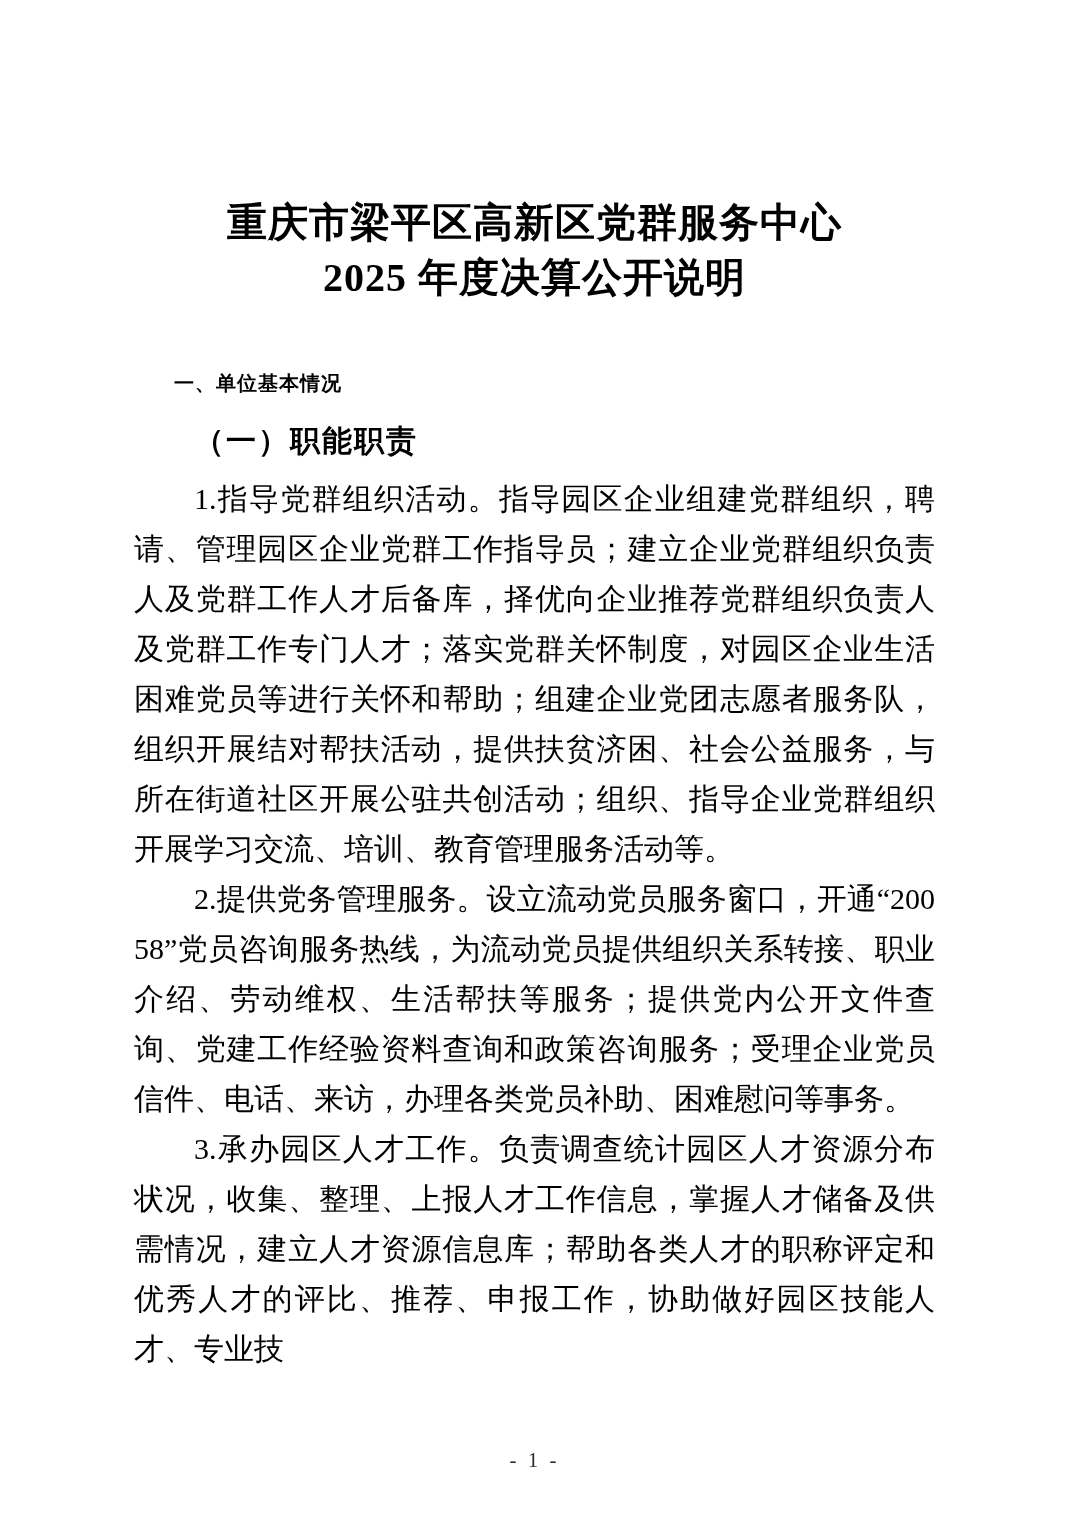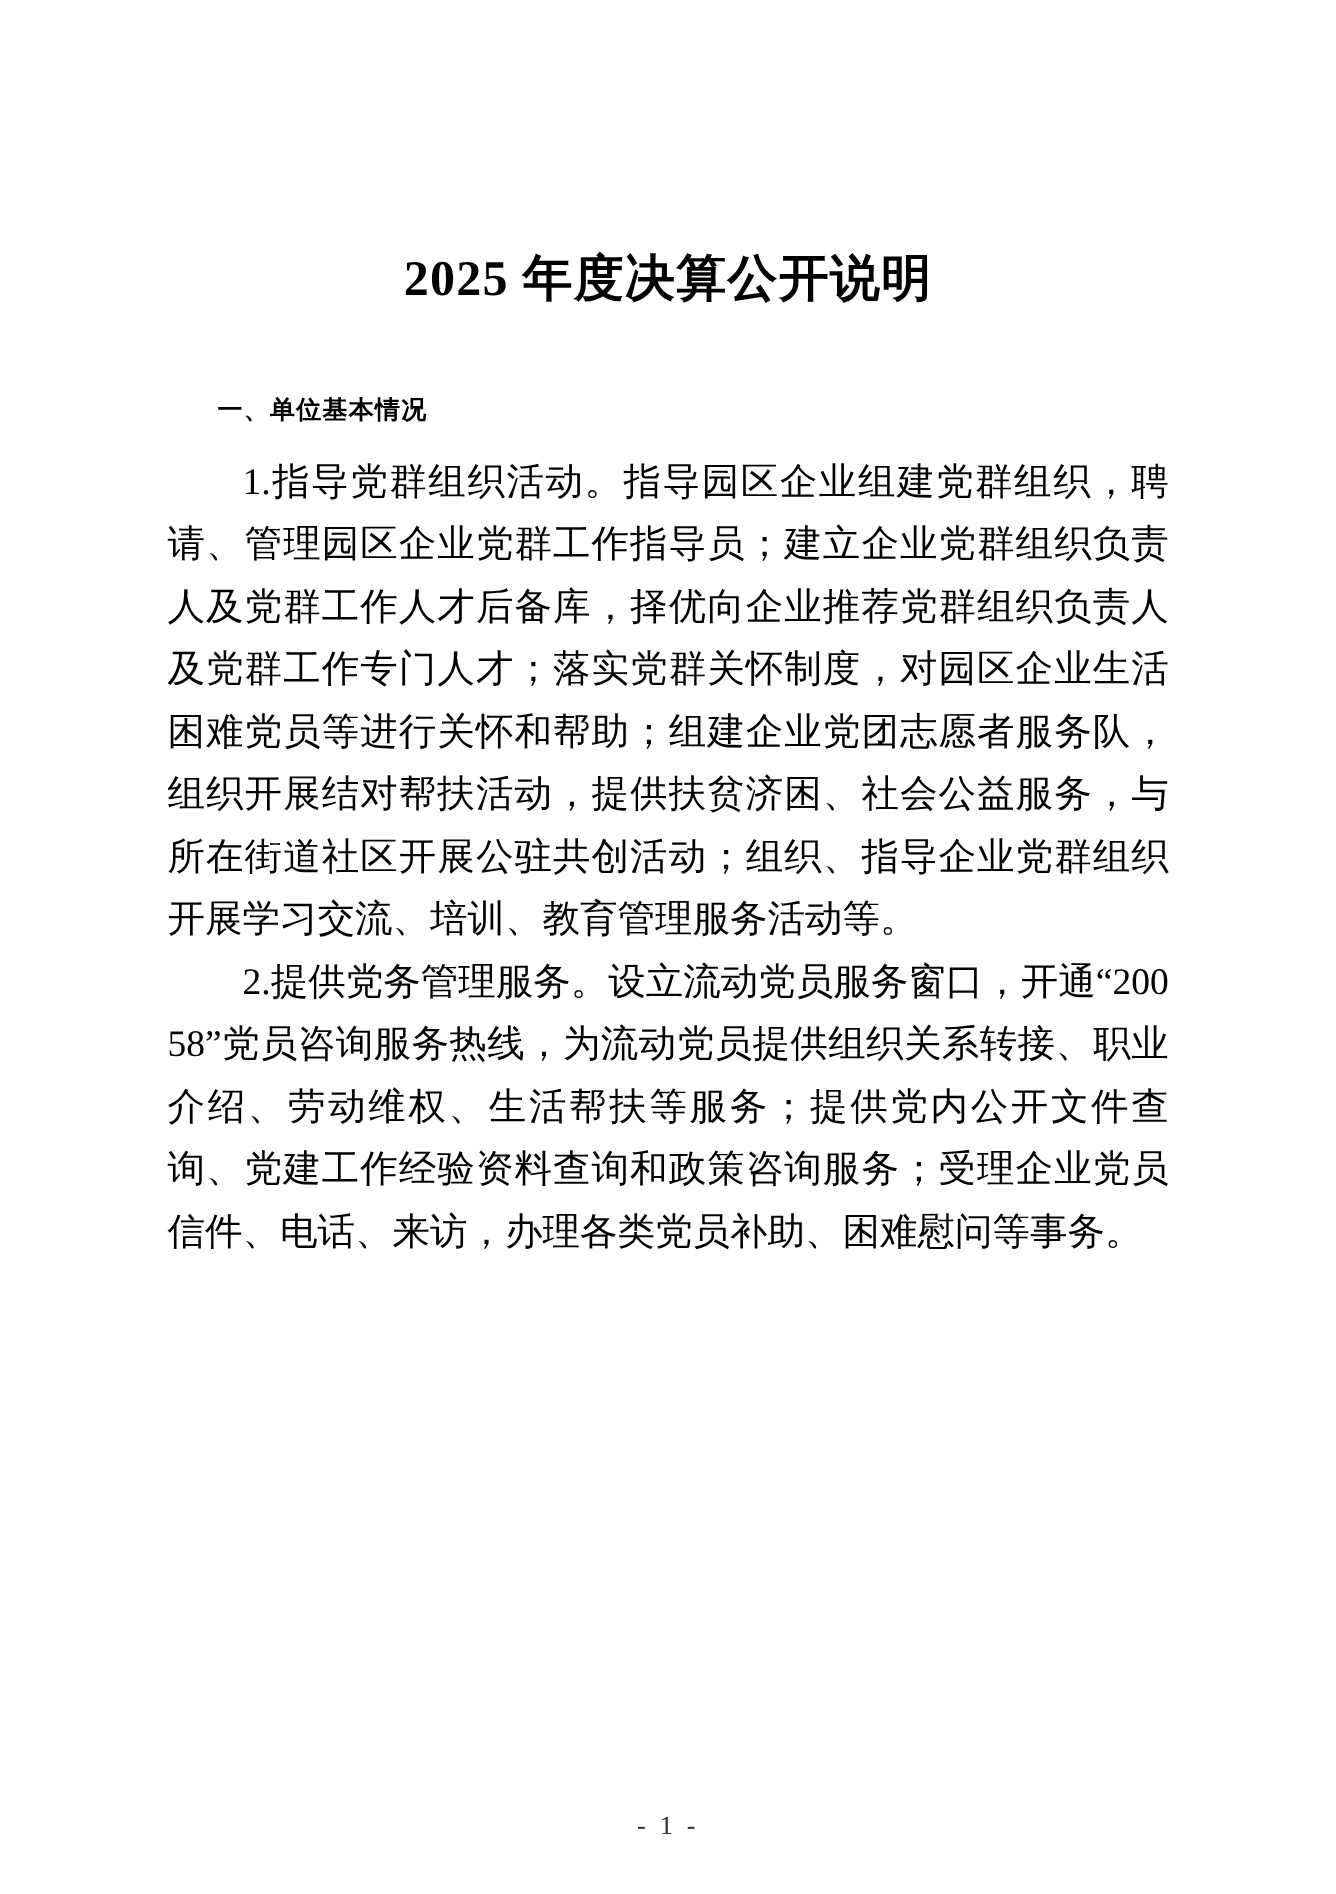--- a/index.html
+++ b/index.html
@@ -78,28 +78,31 @@
     color: #2b2b2b;
     letter-spacing: 3px;
   }
 </style>
 </head>
 <body>
 
 <div class="page">
 
   <h1 class="doc-title">
+    <span class="title-line">重庆市梁平区高新区党群服务中心</span>
     <span class="title-line">2025 年度决算公开说明</span>
   </h1>
 
   <h2 class="section-heading">一、单位基本情况</h2>
 
+  <h3 class="subsection-heading">（一）职能职责</h3>
 
   <div class="doc-body">
     <p>1.指导党群组织活动。指导园区企业组建党群组织，聘请、管理园区企业党群工作指导员；建立企业党群组织负责人及党群工作人才后备库，择优向企业推荐党群组织负责人及党群工作专门人才；落实党群关怀制度，对园区企业生活困难党员等进行关怀和帮助；组建企业党团志愿者服务队，组织开展结对帮扶活动，提供扶贫济困、社会公益服务，与所在街道社区开展公驻共创活动；组织、指导企业党群组织开展学习交流、培训、教育管理服务活动等。</p>
     <p>2.提供党务管理服务。设立流动党员服务窗口，开通“20058”党员咨询服务热线，为流动党员提供组织关系转接、职业介绍、劳动维权、生活帮扶等服务；提供党内公开文件查询、党建工作经验资料查询和政策咨询服务；受理企业党员信件、电话、来访，办理各类党员补助、困难慰问等事务。</p>
+    <p>3.承办园区人才工作。负责调查统计园区人才资源分布状况，收集、整理、上报人才工作信息，掌握人才储备及供需情况，建立人才资源信息库；帮助各类人才的职称评定和优秀人才的评比、推荐、申报工作，协助做好园区技能人才、专业技</p>
   </div>
 
   <div class="page-footer">
     <span>- 1 -</span>
   </div>
 
 </div>
 
 </body></html>

